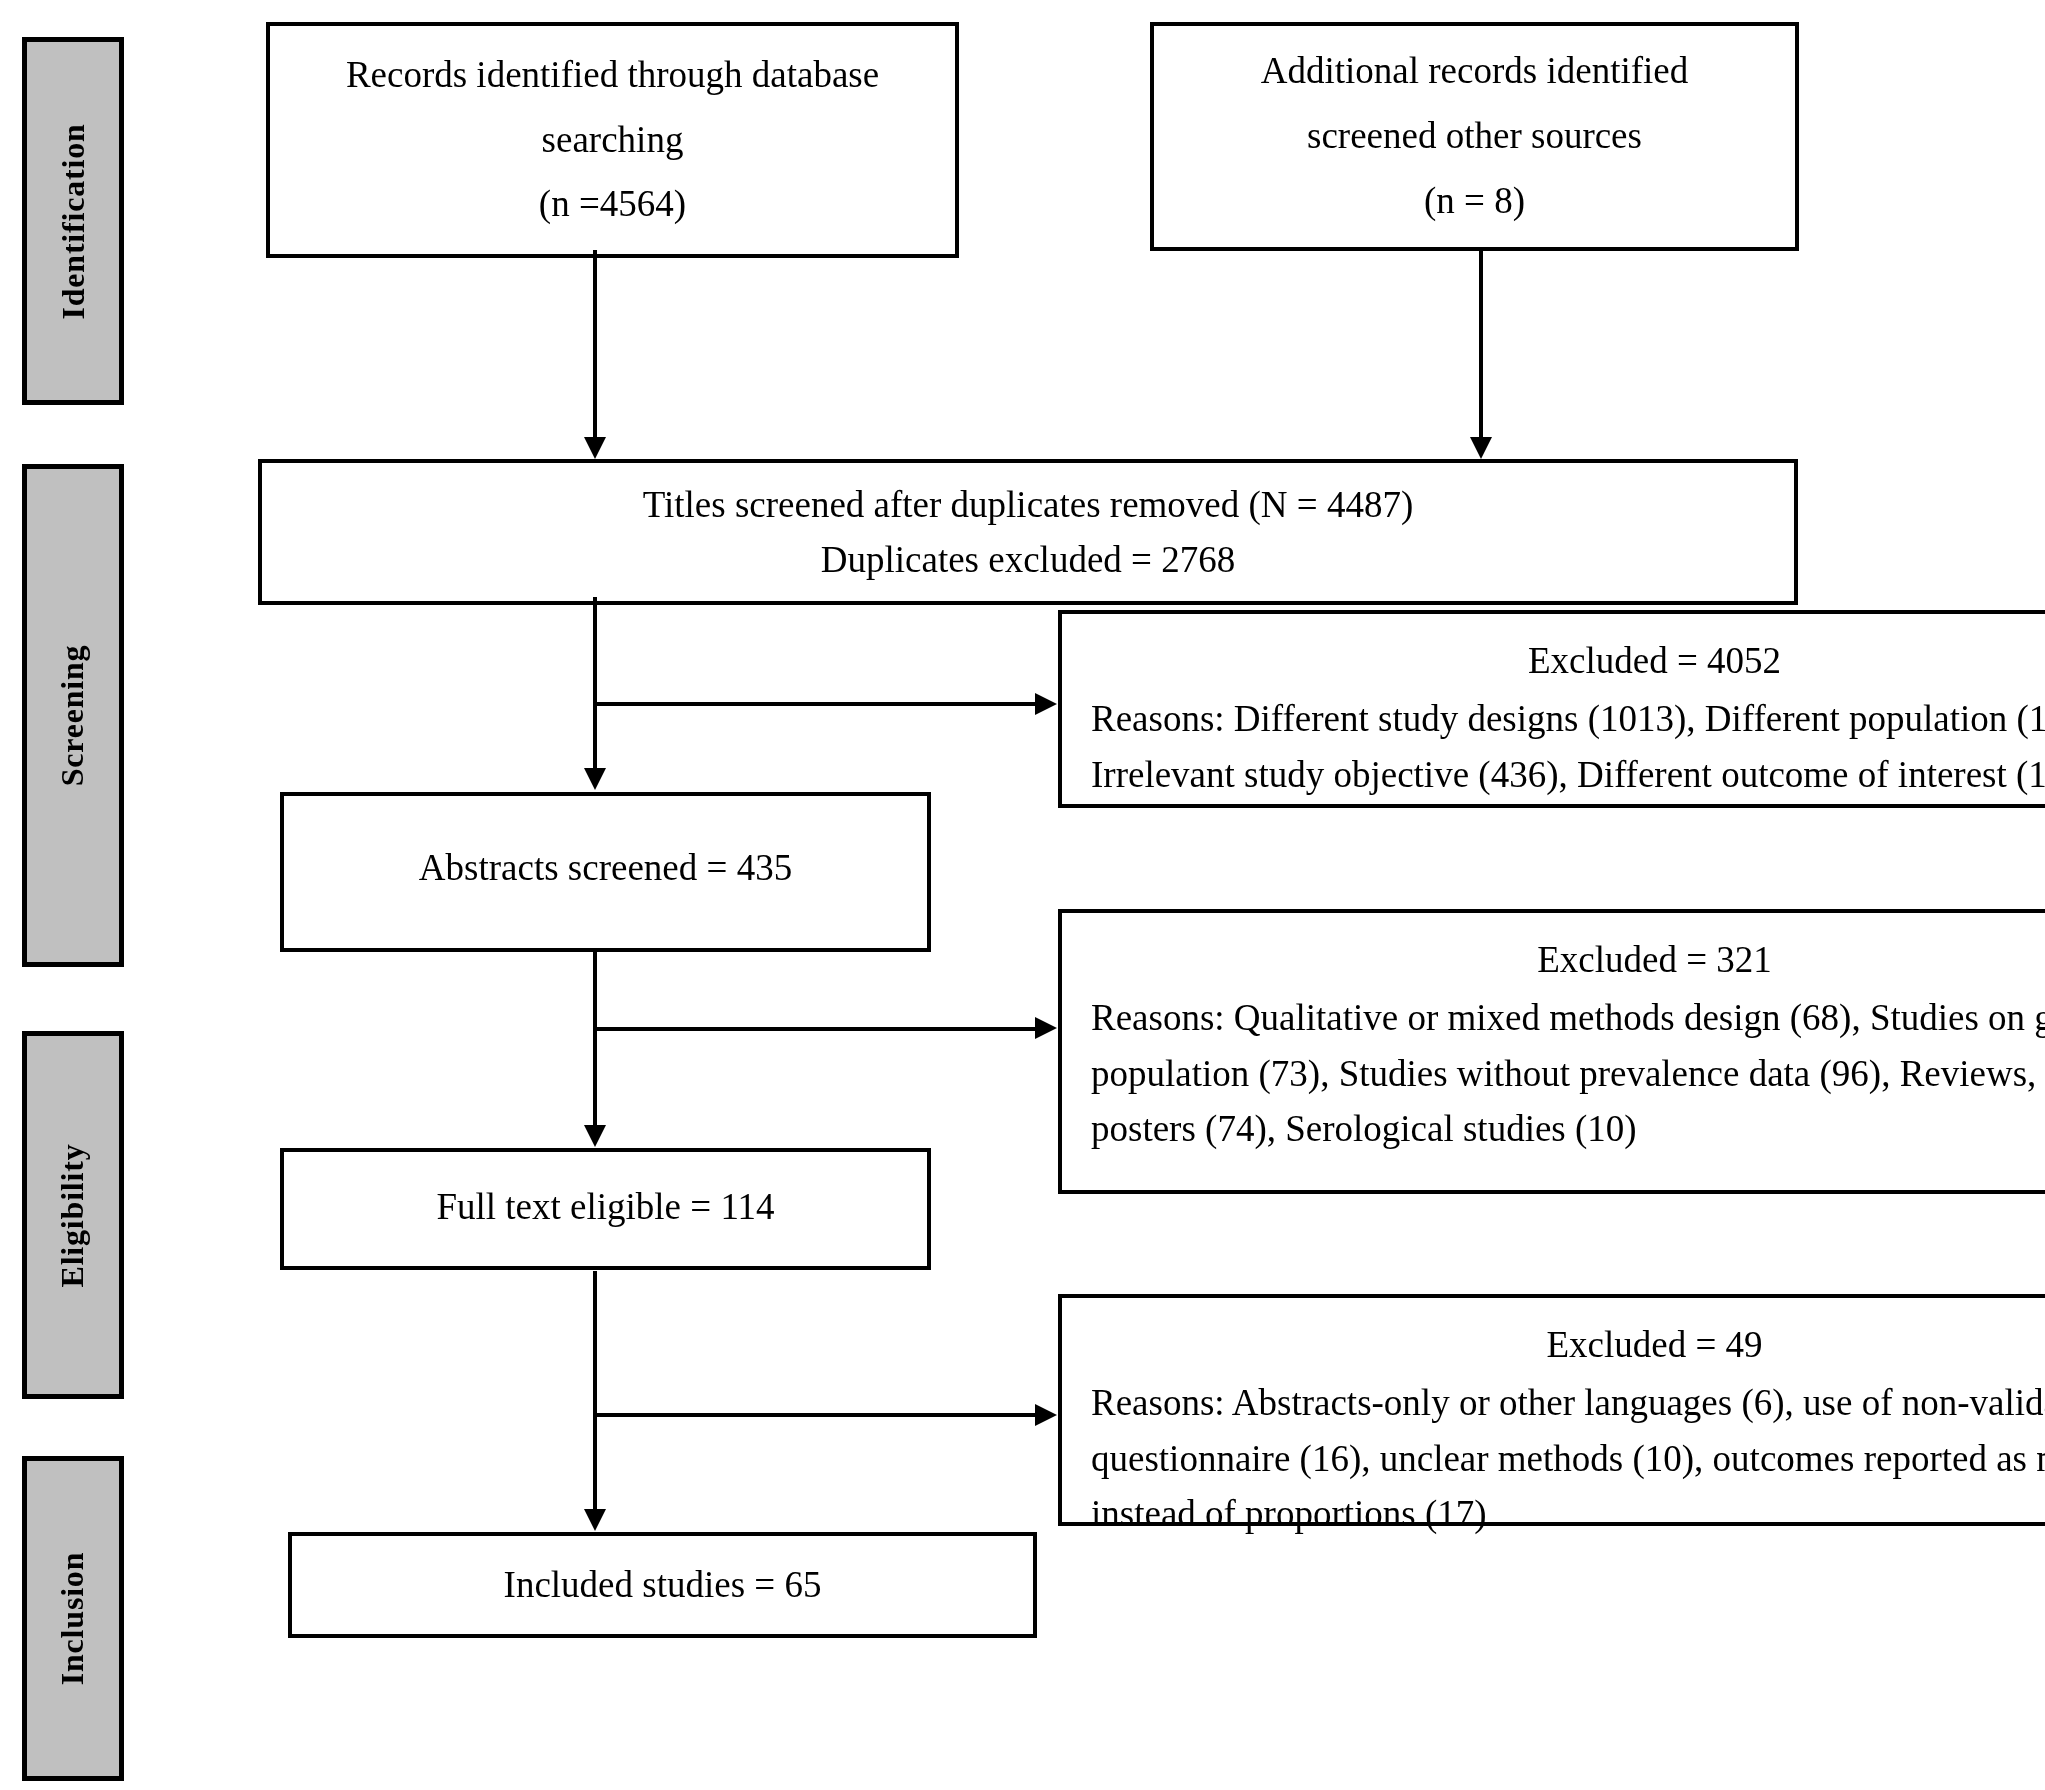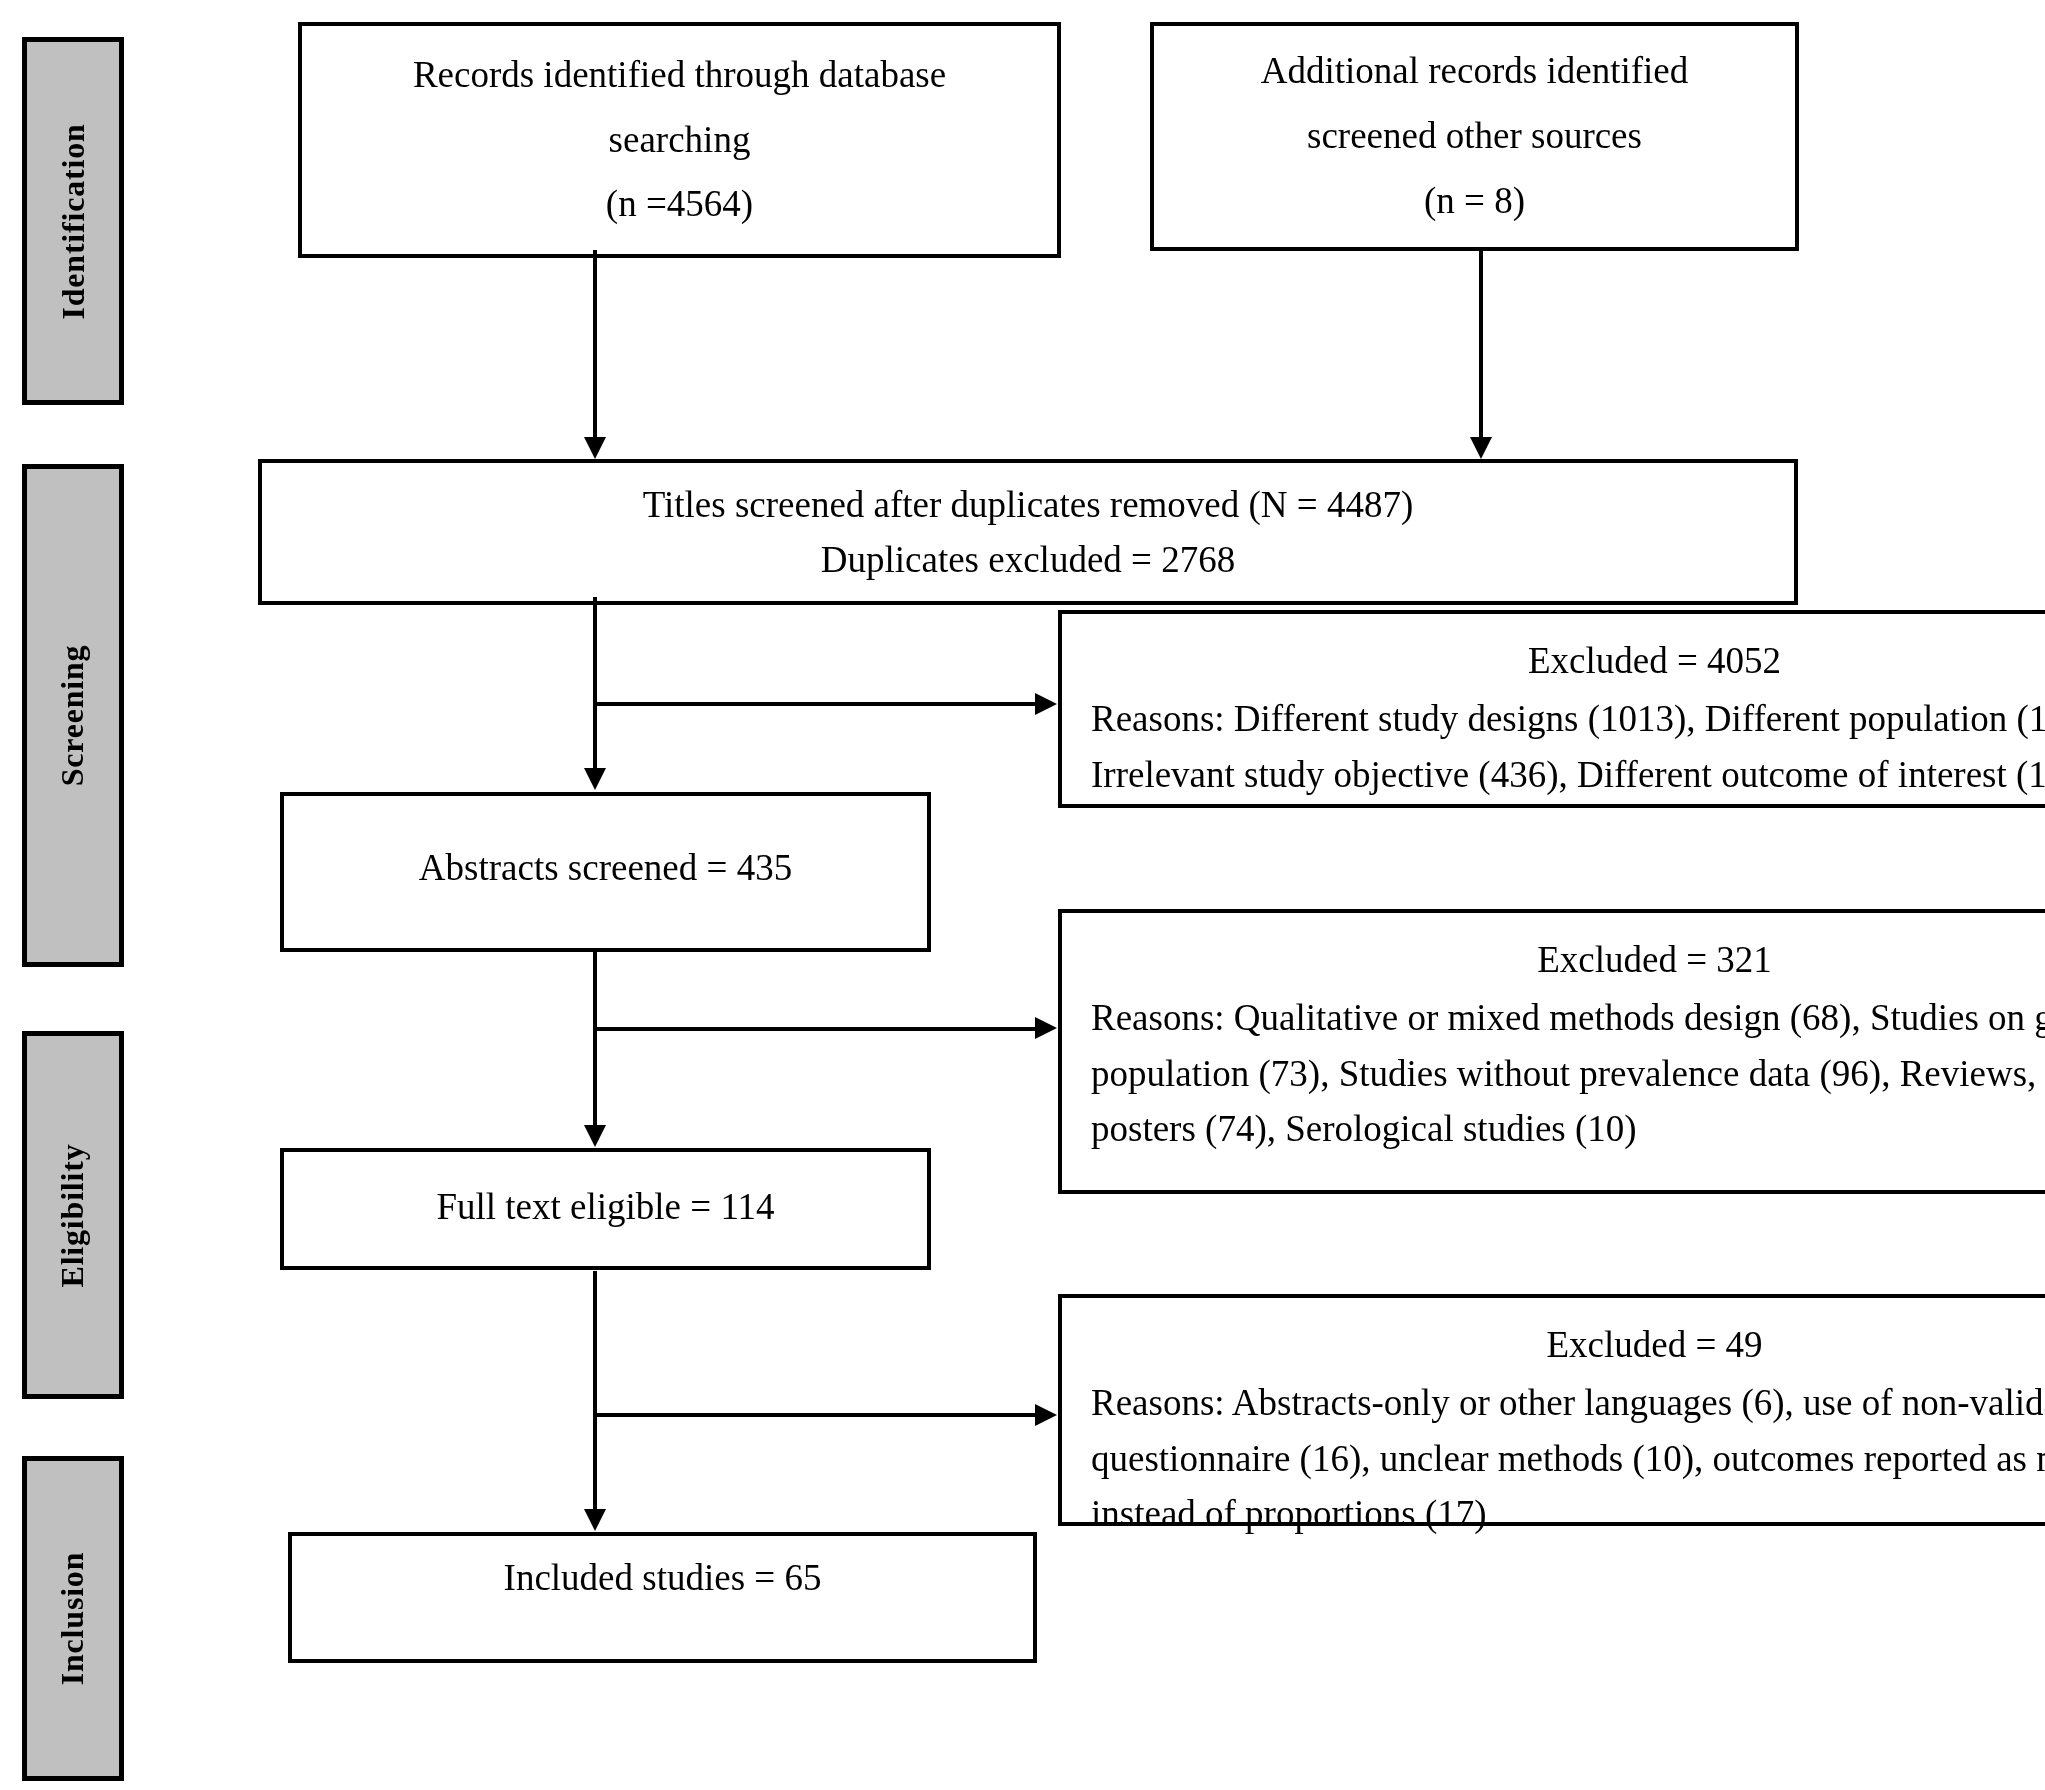--- a/index.html
+++ b/index.html
@@ -77,21 +77,21 @@
   <div class="stage" style="left:22px;top:464px;width:102px;height:503px;">
     <span class="rot">Screening</span>
   </div>
   <div class="stage" style="left:22px;top:1031px;width:102px;height:368px;">
     <span class="rot">Eligibility</span>
   </div>
   <div class="stage" style="left:22px;top:1456px;width:102px;height:325px;">
     <span class="rot">Inclusion</span>
   </div>
 
-  <div class="fbox" style="left:266px;top:22px;width:763px;height:236px;margin-left:32px;">
+  <div class="fbox" style="left:266px;top:22px;width:693px;height:236px;">
     <span class="ln">Records identified through database</span>
     <span class="ln">searching</span>
     <span class="ln">(n =4564)</span>
   </div>
 
   <div class="fbox" style="left:1150px;top:22px;width:649px;height:229px;">
     <span class="ln">Additional records identified</span>
     <span class="ln">screened other sources</span>
     <span class="ln">(n = 8)</span>
   </div>
@@ -117,21 +117,21 @@
 
   <div class="fbox topalign" style="left:280px;top:1148px;width:651px;height:122px;padding-top:22.5px;">
     <span class="ln">Full text eligible = 114</span>
   </div>
 
   <div class="fbox exbox" style="left:1058px;top:1294px;width:1193px;height:232px;">
     <span class="ex-title">Excluded = 49</span>
     <span class="ex-body">Reasons: Abstracts-only or other languages (6), use of non-validated survey questionnaire (16), unclear methods (10), outcomes reported as means instead of proportions (17)</span>
   </div>
 
-  <div class="fbox topalign" style="left:288px;top:1532px;width:749px;height:131px;padding-top:10px;">
+  <div class="fbox topalign" style="left:288px;top:1532px;width:749px;height:106px;padding-top:17px;">
     <span class="ln">Included studies = 65</span>
   </div>
 
   <div class="vline" style="left:593px;top:250px;height:189px;"></div>
   <div class="arrow-down" style="left:584px;top:437px;"></div>
 
   <div class="vline" style="left:1479px;top:251px;height:189px;"></div>
   <div class="arrow-down" style="left:1470px;top:437px;"></div>
 
   <div class="vline" style="left:593px;top:597px;height:173px;"></div>

